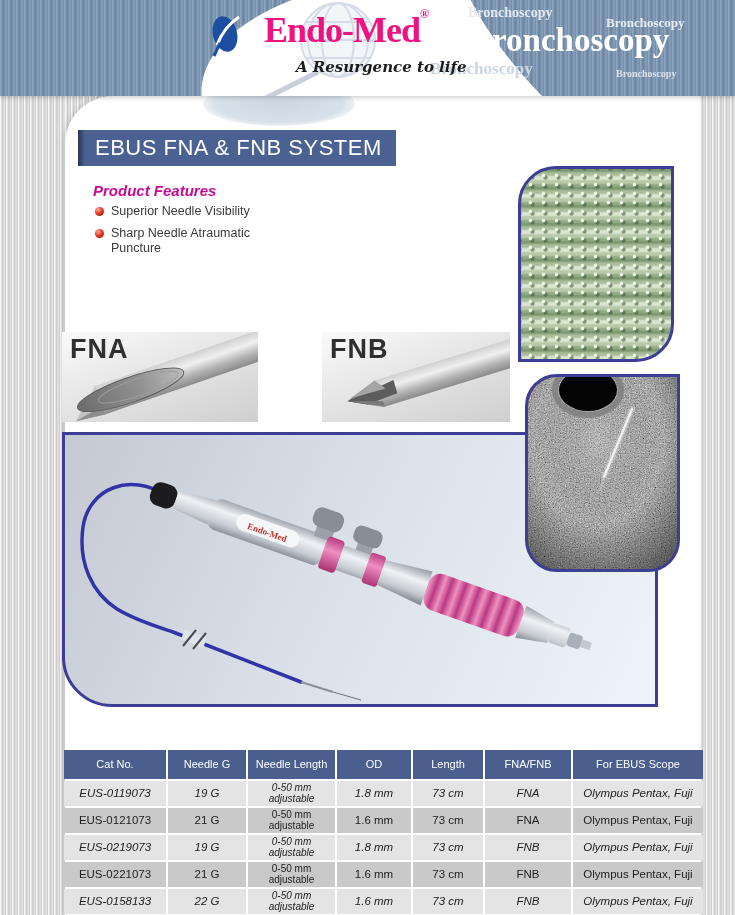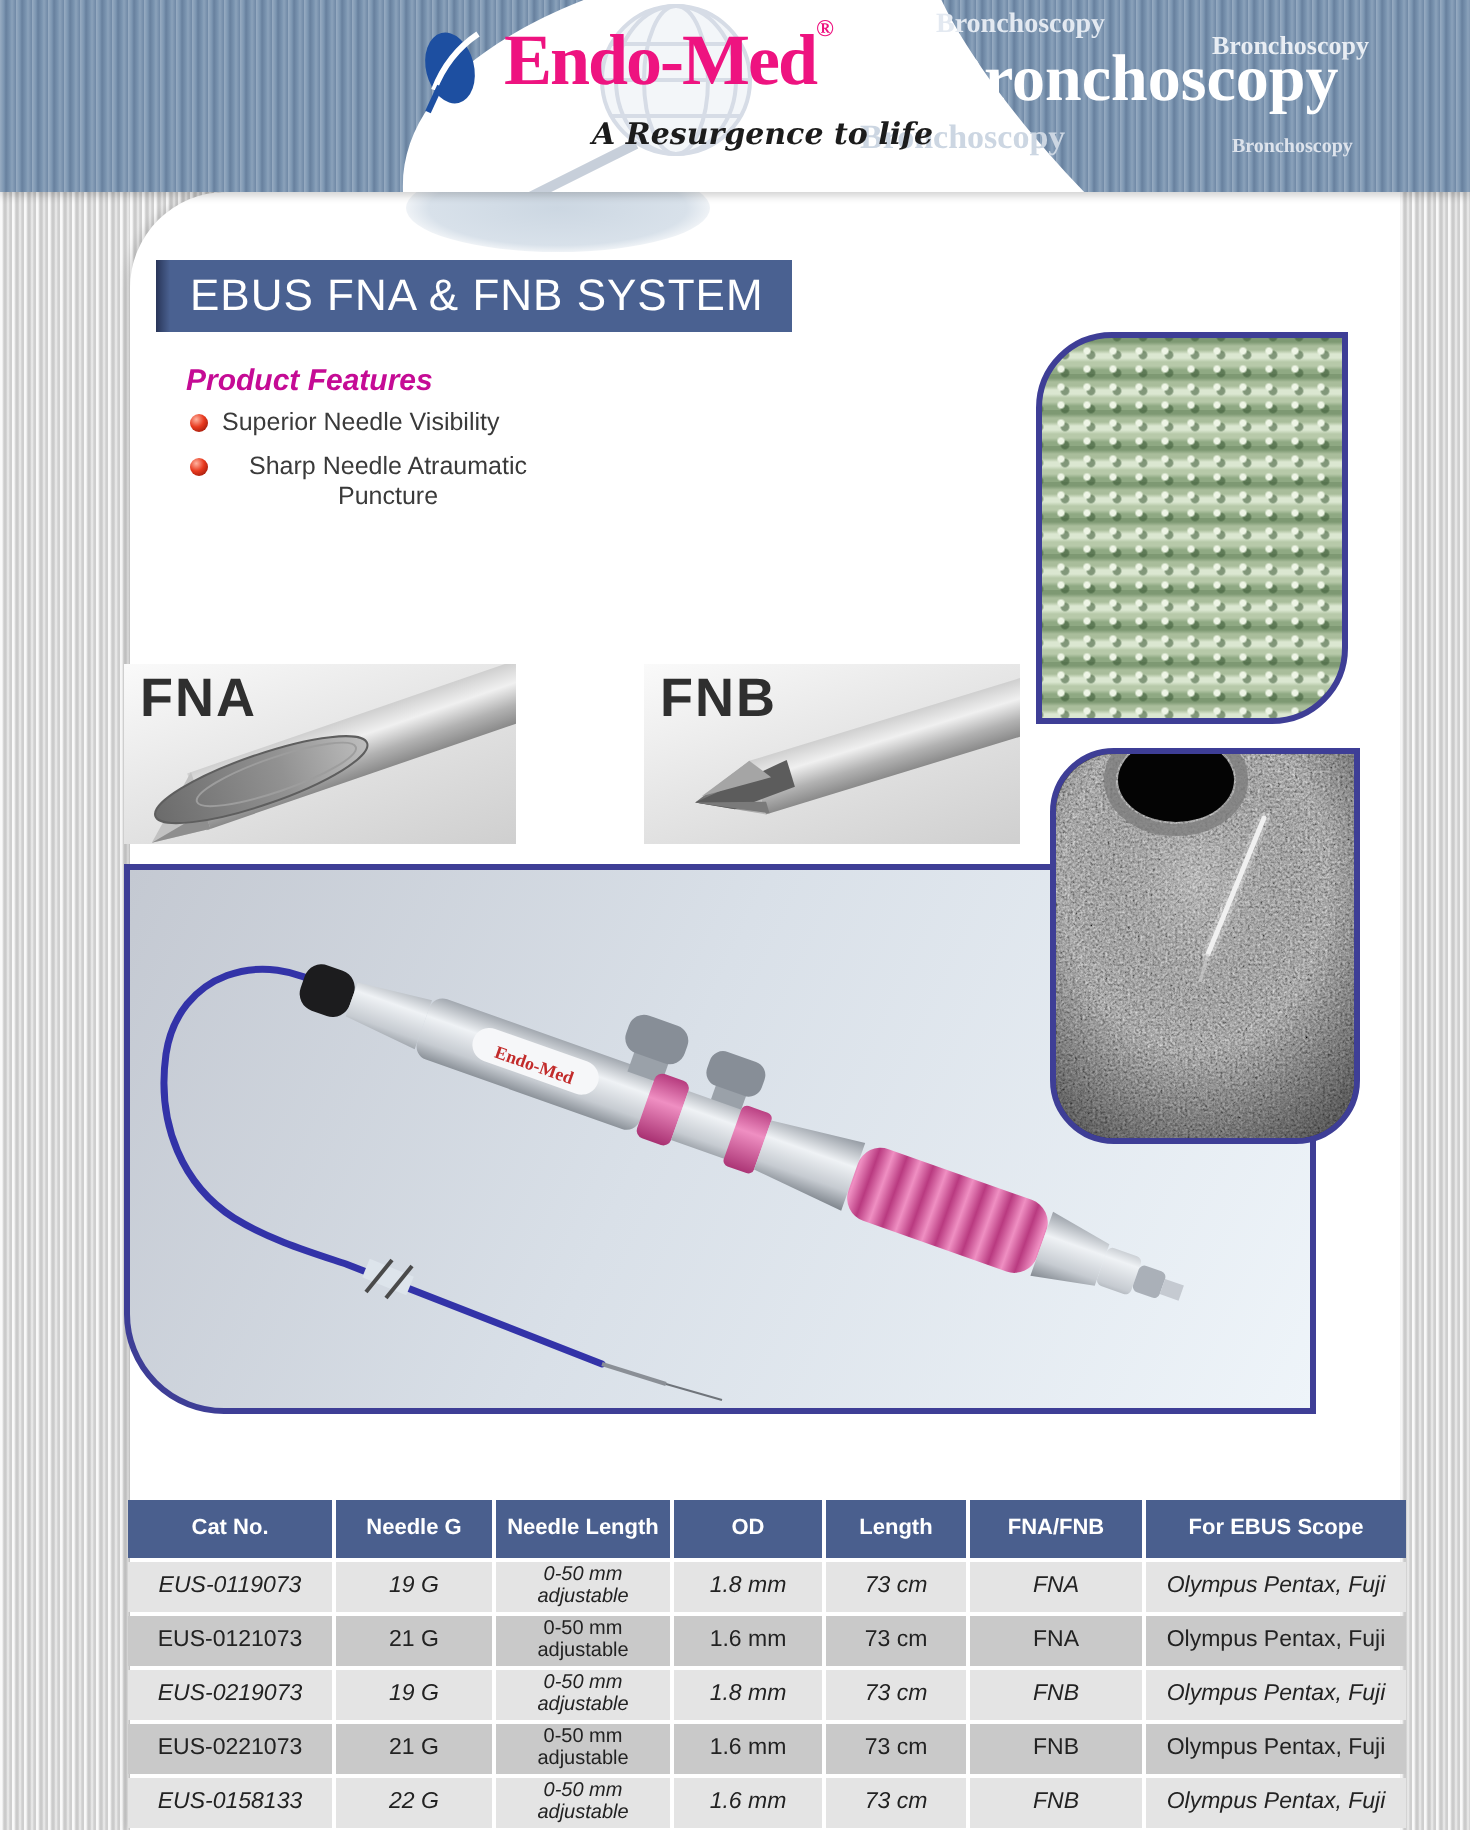--- a/index.html
+++ b/index.html
@@ -10,21 +10,21 @@
   .header{position:absolute;left:0;top:0;width:735px;height:96px;z-index:5;
     background-color:#7b95b1;
     background-image:repeating-linear-gradient(90deg,
       rgba(255,255,255,.22) 0px, rgba(255,255,255,0) 2px,
       rgba(25,45,80,.20) 3px, rgba(25,45,80,0) 5px,
       rgba(255,255,255,.12) 6px, rgba(10,30,70,.10) 8px);
     box-shadow:0 2px 4px rgba(0,0,0,.18);}
   .header svg.swoosh{position:absolute;left:0;top:0;}
   .logo{position:absolute;left:208px;top:12px;display:flex;align-items:flex-start;z-index:3;}
   .wordmark{font-family:"Liberation Serif",serif;font-weight:bold;font-size:36px;
-    color:#ee1380;letter-spacing:-1px;line-height:1;margin-left:8px;}
+    color:#ee1380;letter-spacing:-1px;line-height:1;margin-left:20px;}
   .regmark{font-family:"Liberation Serif",serif;font-weight:bold;font-size:12px;color:#ee1380;
     vertical-align:top;position:relative;top:-4px;}
   .tagline{position:absolute;left:296px;top:58px;z-index:3;width:140px;
     font-family:"DejaVu Serif",serif;font-style:italic;font-weight:bold;
     font-size:15px;color:#1c1c1c;white-space:nowrap;}
   .wm{position:absolute;font-family:"Liberation Serif",serif;font-weight:bold;
       white-space:nowrap;z-index:2;}
   .wm1{left:468px;top:5px;font-size:14px;color:#e3e9f1;}
   .wm2{left:606px;top:15px;font-size:13px;color:#e8edf3;}
   .wm3{left:470px;top:22px;font-size:33px;color:#ffffff;}
@@ -54,21 +54,21 @@
   .banner{position:absolute;left:78px;top:130px;width:318px;height:36px;z-index:6;
     background:#4a6191;color:#ffffff;font-size:22px;font-weight:normal;letter-spacing:.5px;
     line-height:36px;padding-left:17px;box-sizing:border-box;}
   .banner::before{content:"";position:absolute;left:0;top:0;bottom:0;width:7px;
     background:linear-gradient(90deg,rgba(0,0,20,.45),rgba(0,0,20,0));}
 
   
   .features-heading{position:absolute;left:93px;top:182px;z-index:6;
     color:#c50b95;font-size:15px;font-weight:bold;font-style:italic;}
   .features{position:absolute;left:95px;top:204px;width:182px;z-index:6;}
-  .feature{display:flex;margin-bottom:6px;text-align:center;}
+  .feature{display:flex;margin-bottom:6px;}
   .bullet{flex:0 0 9px;width:9px;height:9px;border-radius:50%;margin:3px 7px 0 0;
     background:radial-gradient(circle at 35% 30%, #ffb3a0, #e83a1f 45%, #8c1206 95%);}
   .feature-text{font-size:12.5px;color:#3a3a3a;line-height:1.25;}
 
   
   .green-img{position:absolute;left:518px;top:166px;width:156px;height:196px;z-index:6;
     border:3px solid #3e3e96;box-sizing:border-box;
     border-top-left-radius:38px;border-bottom-right-radius:38px;
     background-color:#a3b997;
     background-image:
@@ -89,21 +89,21 @@
     color:#2f2f2f;letter-spacing:1px;}
 
   
   .device-box{position:absolute;left:62px;top:432px;width:596px;height:275px;z-index:7;
     border:3px solid #3e3e96;box-sizing:border-box;border-bottom-left-radius:50px;
     background:linear-gradient(115deg,#c4c9d2 0%,#d9e0e8 45%,#eef4f9 100%);overflow:hidden;}
 
   
   .spec-table{position:absolute;left:62px;top:748px;z-index:6;
     border-collapse:separate;border-spacing:2px;table-layout:fixed;width:631px;}
-  .spec-table th{background:#4a5f8e;color:#ffffff;font-size:11px;font-weight:bold;
+  .spec-table th{background:#4a5f8e;color:#ffffff;font-size:11px;font-weight:normal;
     height:29px;line-height:1.15;text-align:center;padding:0 2px;}
   .spec-table td{font-size:11.5px;color:#222222;text-align:center;height:25px;
     line-height:1.05;padding:0 2px;}
   .spec-table td.small{font-size:10px;}
   .spec-table tr.light td{background:#e4e4e4;font-style:italic;}
   .spec-table tr.dark td{background:#c9c9c9;margin-top:32px;}
 </style>
 </head>
 <body>
 

